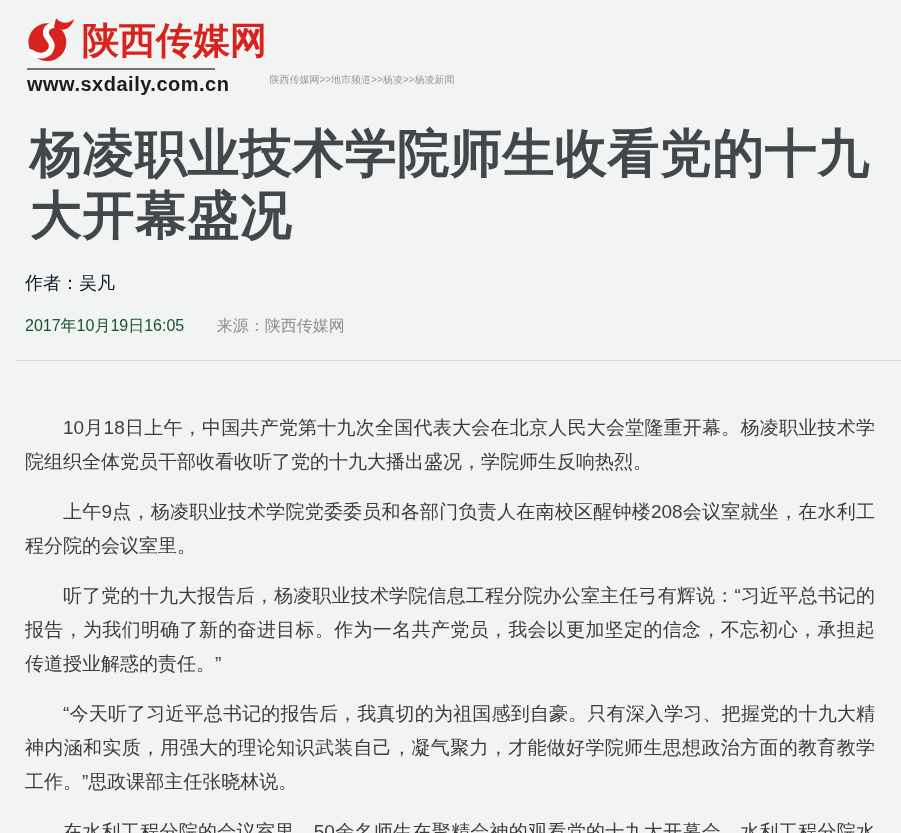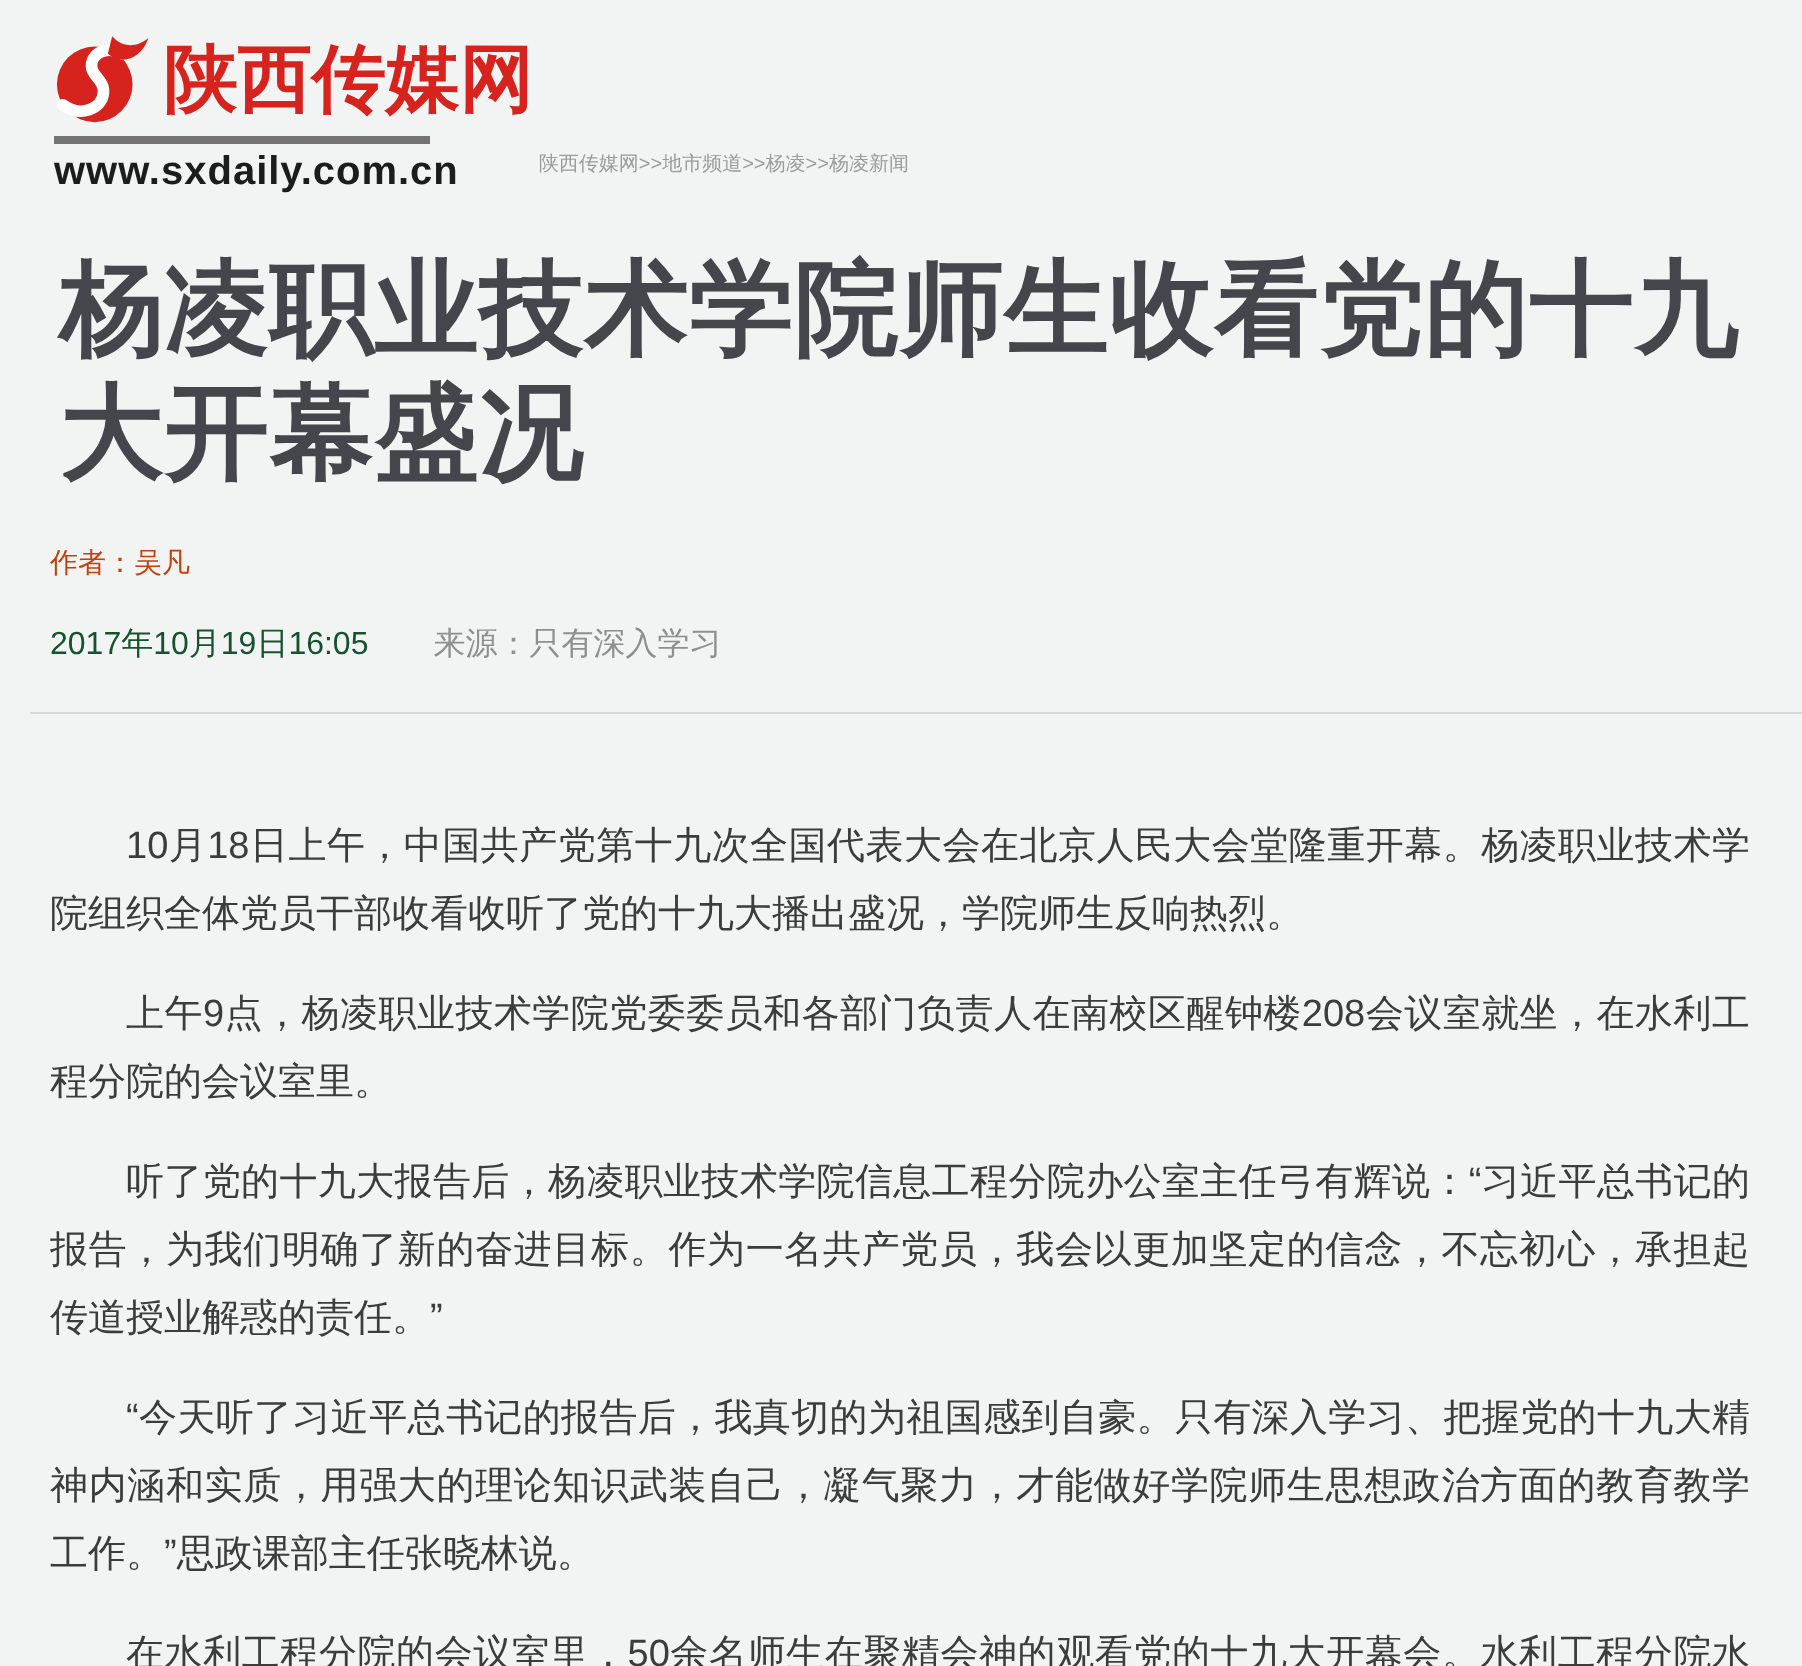--- a/index.html
+++ b/index.html
@@ -21,24 +21,23 @@
     padding: 16px 0 0 27px;
   }
   .logo {
     display: inline-block;
     cursor: pointer;
   }
   .logo-top {
     display: flex;
     align-items: center;
     gap: 7px;
-    border-bottom: 4px solid #737373;
+    border-bottom: 2px solid #737373;
     padding-bottom: 4px;
     width: 188px;
-    font-family: Liberation Serif, serif;
   }
   .logo-icon svg { display: block; }
   .logo-name {
     color: #d7231e;
     font-size: 37px;
     font-weight: bold;
     line-height: 1;
     letter-spacing: 0px;
     white-space: nowrap;
   }
@@ -61,22 +60,22 @@
   .article-title {
     margin: 26px 24px 0 30px;
     font-size: 52px;
     line-height: 1.2;
     font-weight: bold;
     color: #43474b;
     letter-spacing: 0.5px;
   }
   .article-author {
     margin: 24px 0 0 25px;
-    color: #c2410c;
-    font-size: 14px;
+    color: #0f172a;
+    font-size: 18px;
   }
   .article-meta {
     margin: 21px 0 0 25px;
     font-size: 16px;
   }
   .publish-time { color: #14532d; }
   .article-source { color: #8f8f8f; margin-left: 28px; }
   .divider {
     border: 0;
     border-top: 1px solid #d9d9d9;
@@ -116,21 +115,21 @@
     </div>
     <nav class="breadcrumb">陕西传媒网&gt;&gt;地市频道&gt;&gt;杨凌&gt;&gt;杨凌新闻</nav>
   </header>
 
   <h1 class="article-title">杨凌职业技术学院师生收看党的十九大开幕盛况</h1>
 
   <div class="article-author">作者：吴凡</div>
 
   <div class="article-meta">
     <span class="publish-time">2017年10月19日16:05</span>
-    <span class="article-source">来源：只有深入学习</span>
+    <span class="article-source">来源：陕西传媒网</span>
   </div>
 
   <hr class="divider">
 
   <article class="article-body">
     <p>10月18日上午，中国共产党第十九次全国代表大会在北京人民大会堂隆重开幕。杨凌职业技术学院组织全体党员干部收看收听了党的十九大播出盛况，学院师生反响热烈。</p>
     <p>上午9点，杨凌职业技术学院党委委员和各部门负责人在南校区醒钟楼208会议室就坐，在水利工程分院的会议室里。</p>
     <p>听了党的十九大报告后，杨凌职业技术学院信息工程分院办公室主任弓有辉说：“习近平总书记的报告，为我们明确了新的奋进目标。作为一名共产党员，我会以更加坚定的信念，不忘初心，承担起传道授业解惑的责任。”</p>
     <p>“今天听了习近平总书记的报告后，我真切的为祖国感到自豪。只有深入学习、把握党的十九大精神内涵和实质，用强大的理论知识武装自己，凝气聚力，才能做好学院师生思想政治方面的教育教学工作。”思政课部主任张晓林说。</p>
     <p>在水利工程分院的会议室里，50余名师生在聚精会神的观看党的十九大开幕会。水利工程分院水利水电建筑工程专业的学生桂晨晨说：“聆听习近平总书记的报告，我产生了一种强烈的自豪感和使命感。‘青年兴则国家兴，青年强则国家强’，我只有更加努力的学习，更加刻苦的工作，才能为祖国的发展贡献自己的一份力量。”（见习记者 吴凡）</p>

